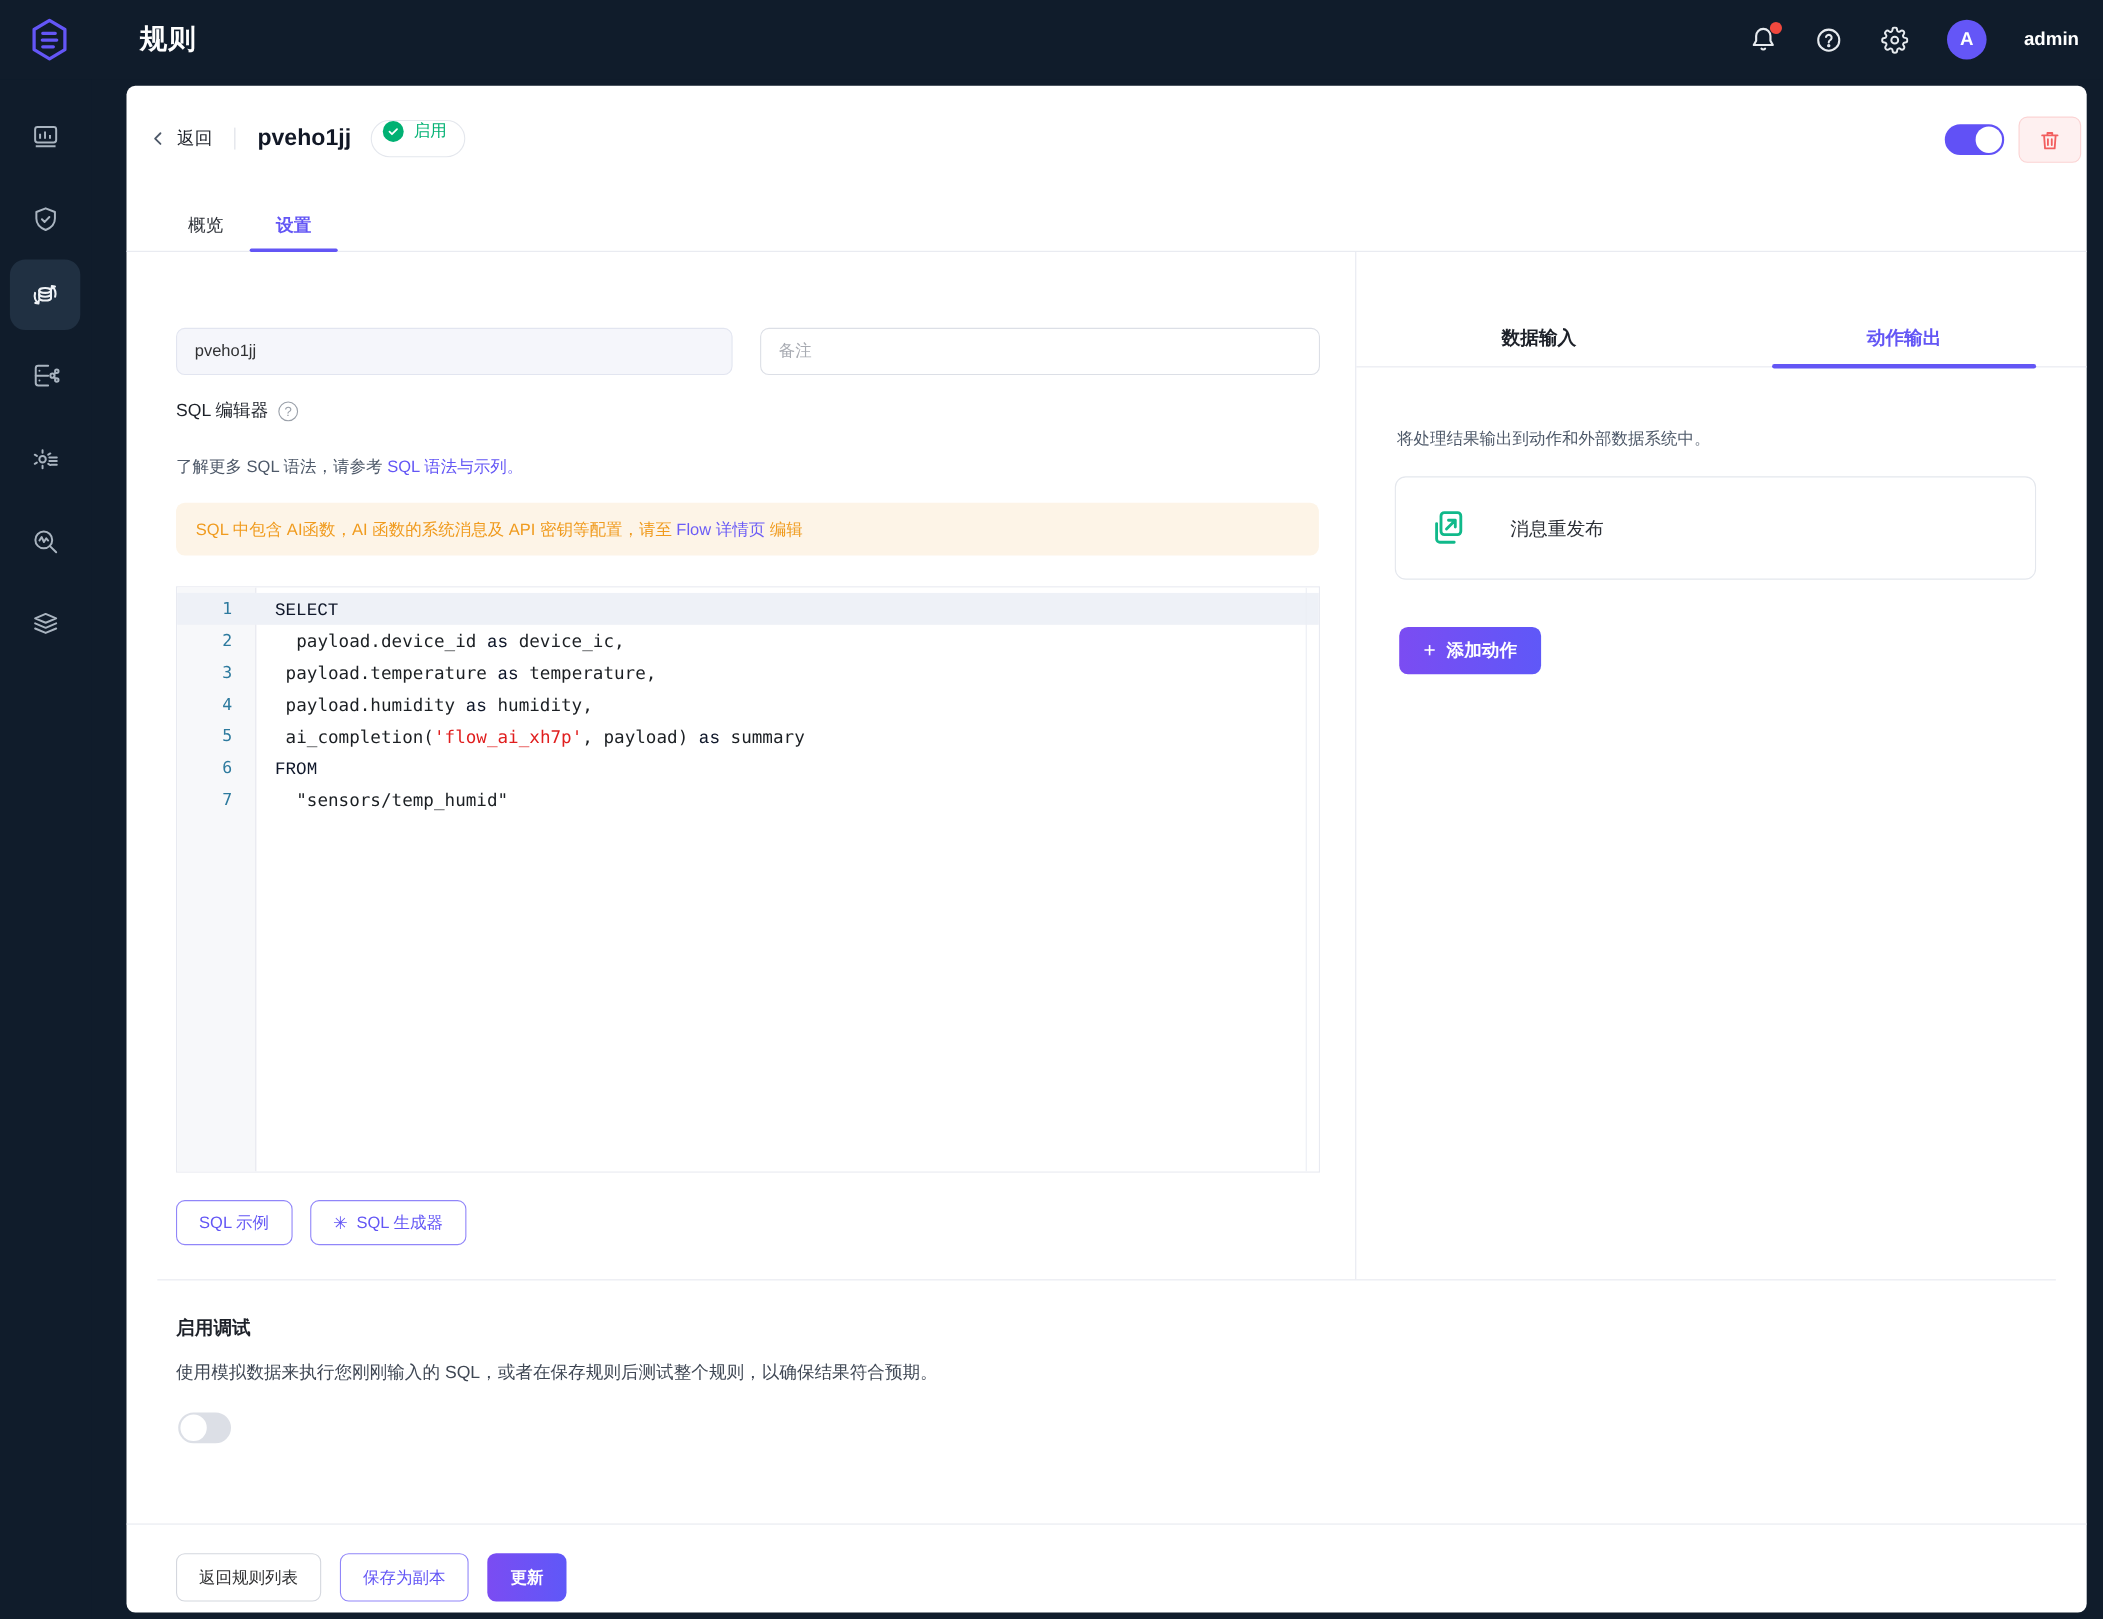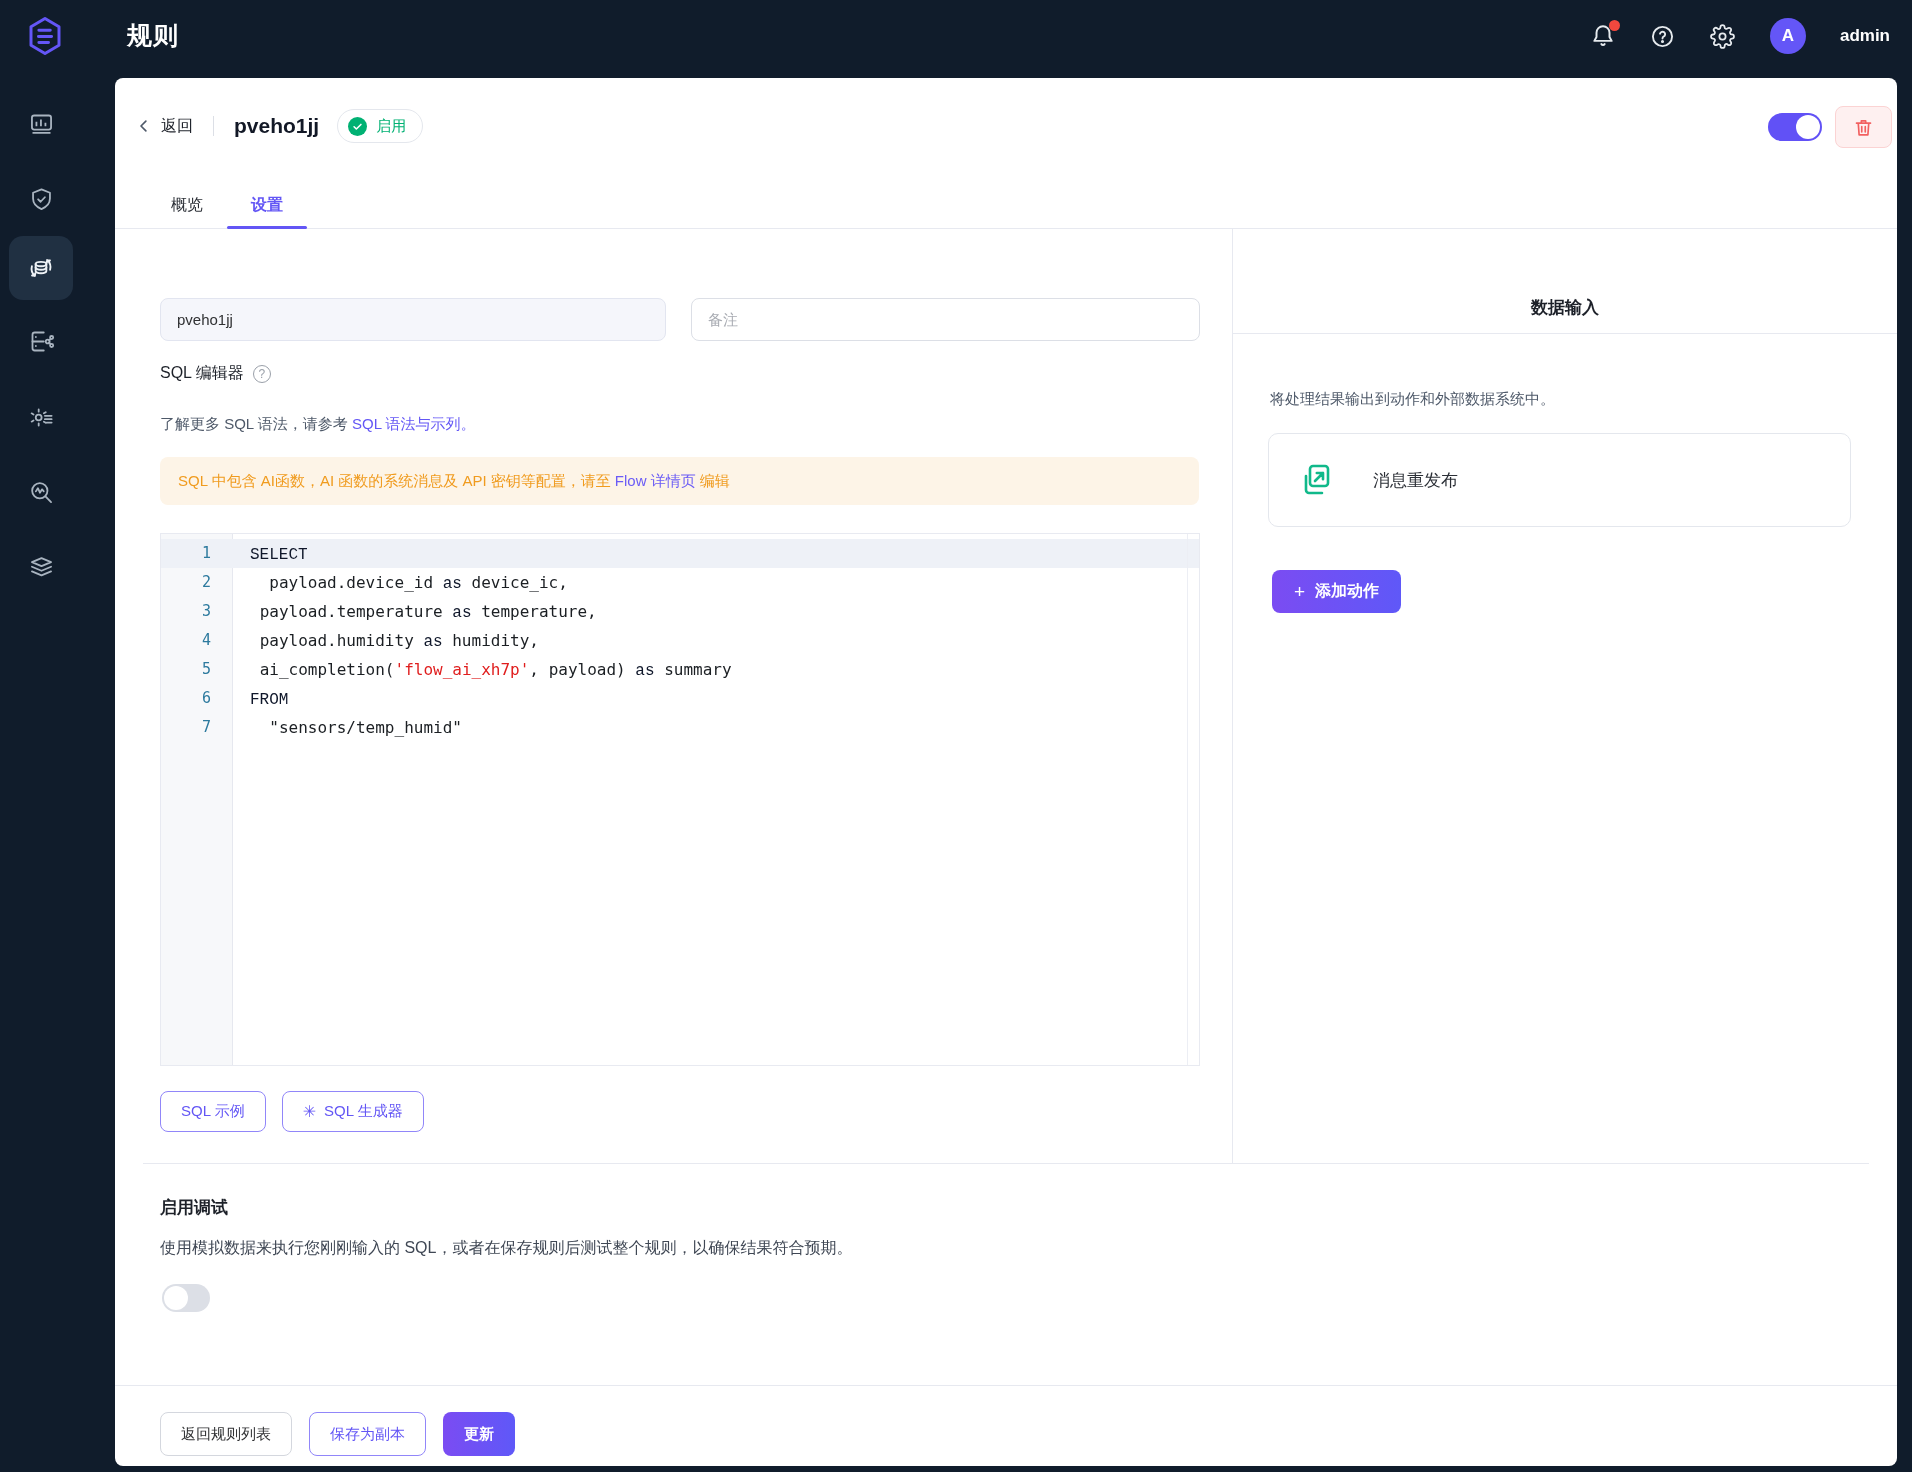--- a/index.html
+++ b/index.html
@@ -29,21 +29,21 @@
   .side-item.active svg { stroke:#eef2f6; }
 
   
   .card { position:absolute; left:115px; top:78px; width:1782px; height:1388px; background:#ffffff; border-radius:8px; }
 
   .back-row { position:absolute; left:20px; top:28px; height:40px; display:flex; align-items:center; }
   .chev { width:18px; height:18px; }
   .back-label { margin-left:8px; font-size:16px; color:#1d2129; cursor:pointer; }
   .hdr-divider { width:1px; height:20px; background:#dcdfe6; margin:0 20px; }
   .rule-name { font-size:21px; font-weight:700; color:#121826; }
-  .status-badge { margin-left:18px; height:34px; border:1px solid #e4e7ed; border-radius:17px; display:flex; align-items:center; padding:0 16px 0 10px; gap:9px; background:#fff; }
+  .status-badge { margin-left:18px; height:34px; border:1px solid #e4e7ed; border-radius:17px; display:flex; padding:0 16px 0 10px; gap:9px; background:#fff; }
   .status-badge .ck { width:19px; height:19px; border-radius:50%; background:#00b173; display:flex; align-items:center; justify-content:center; }
   .status-badge .txt { color:#00b173; font-size:15px; }
 
   .header-actions { position:absolute; top:28px; right:5px; display:flex; align-items:center; gap:13px; }
   .switch { position:relative; width:54px; height:28px; border-radius:14px; cursor:pointer; }
   .switch .knob { position:absolute; top:2px; width:24px; height:24px; border-radius:50%; background:#fff; }
   .switch.on { background:#6151f6; } .switch.on .knob { right:2px; }
   .switch.off { background:#dcdfe6; } .switch.off .knob { left:2px; }
   .delete-btn { width:57px; height:42px; background:#fef0f0; border:1px solid #fbd3d3; border-radius:8px; display:flex; align-items:center; justify-content:center; cursor:pointer; }
 
@@ -292,20 +292,21 @@
         <span class="spark">✳</span>
         <span>SQL 生成器</span>
       </button>
     </div>
 
     <div class="v-divider"></div>
     <div class="h-divider1"></div>
 
     <div class="rtabs">
       <div class="rtab">数据输入</div>
+      <div class="rtab active">动作输出</div>
     </div>
     <div class="out-desc">将处理结果输出到动作和外部数据系统中。</div>
 
     <div class="action-card">
       <svg width="48" height="48" viewBox="0 0 48 48" fill="none" stroke="#10b98a" stroke-width="2.6" stroke-linecap="round" stroke-linejoin="round">
         <path d="M20 10h12a3 3 0 0 1 3 3v14a3 3 0 0 1-3 3H20a3 3 0 0 1-3-3V13a3 3 0 0 1 3-3z"></path>
         <path d="M13 20v14a3 3 0 0 0 3 3h13"></path>
         <path d="M22 25l8-8m0 0h-6.2m6.2 0v6.2" stroke="#10b98a"></path>
       </svg>
       <span class="label">消息重发布</span>

